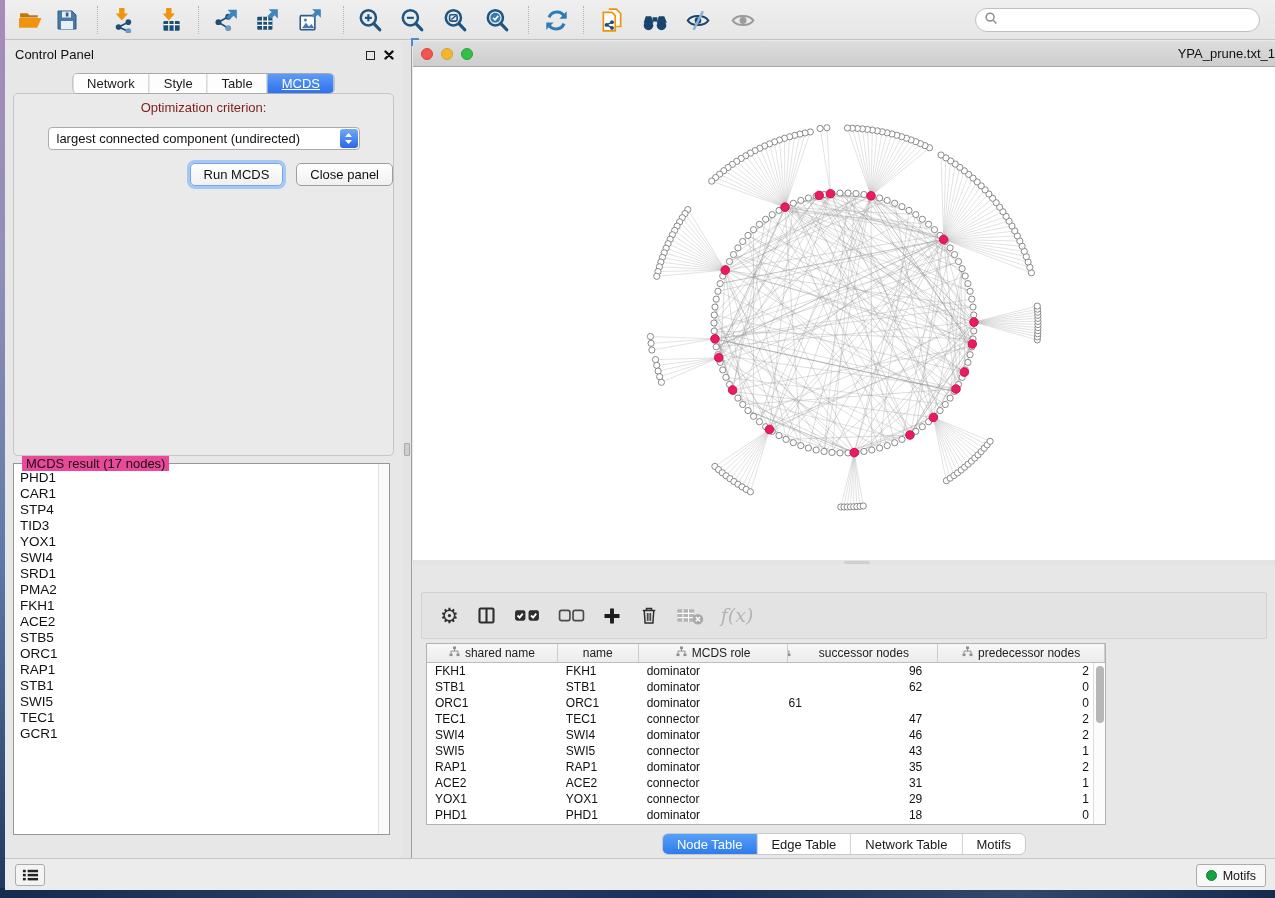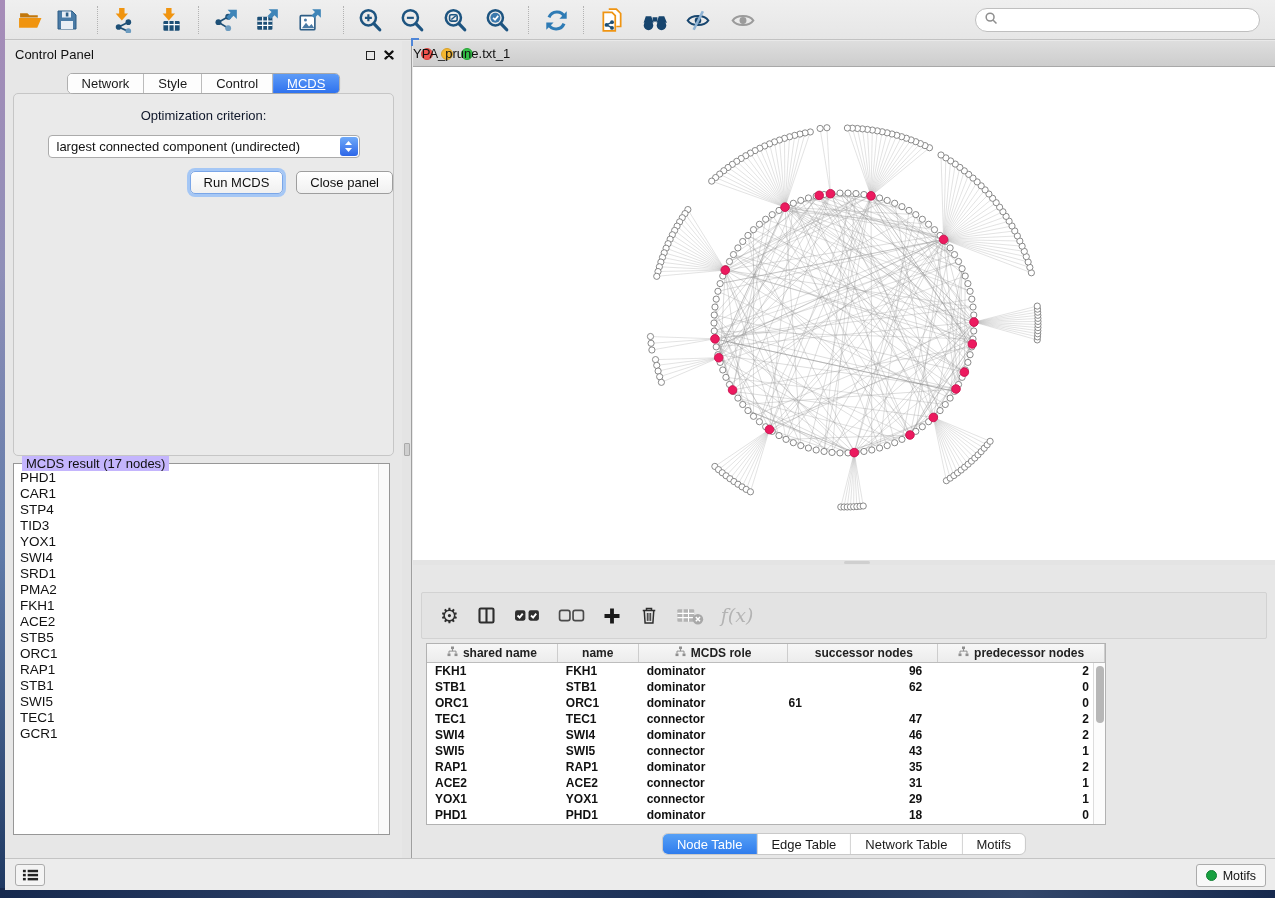--- a/index.html
+++ b/index.html
@@ -24,55 +24,55 @@
   .panel-header{position:relative;height:26px;padding:6px 10px 0 10px;font-size:13px;color:#111;}
   .win-btns{position:absolute;right:8px;top:7px;display:flex;gap:9px;align-items:center;}
   .float-btn{width:9px;height:9px;border:1.5px solid #222;display:inline-block;}
   .seg-tabs{position:absolute;left:50%;transform:translateX(-50%);top:32px;display:flex;height:21px;
     border:1px solid #a9a9a9;border-radius:5px;overflow:hidden;background:#fff;z-index:3;}
   .seg-tab{padding:0 14px;font-size:13px;color:#1a1a1a;display:flex;align-items:center;border-right:1px solid #b5b5b5;background:#fdfdfd;cursor:default;}
   .seg-tab:last-child{border-right:none;}
   .seg-tab.sel{background:linear-gradient(#5d9bf7,#2f72ee);color:#fff;text-decoration:underline;}
   .cp-card{position:absolute;left:8px;top:52px;width:381px;height:363px;background:#eaeaea;
     border:1px solid #c6c6c6;border-radius:5px;}
-  .opt-label{margin-top:14px;text-align:center;font-size:13px;color:#0f172a;}
+  .opt-label{margin-top:6px;text-align:center;font-size:13px;color:#7f1d1d;}
   .opt-select{position:relative;margin:12px auto 0 auto;width:312px;height:23px;background:#fff;
     border:1px solid #ababab;border-radius:4px;font-size:13px;color:#111;display:flex;align-items:center;padding-left:8px;}
   .opt-stepper{position:absolute;right:1px;top:1px;width:18px;height:19px;border-radius:3px;
     background:linear-gradient(#6faaf9,#2d66e8);display:flex;align-items:center;justify-content:center;}
   .btn-row{margin-top:13px;display:flex;justify-content:flex-end;gap:13px;}
   .mac-btn{height:23px;padding:0 13px;background:linear-gradient(#ffffff,#f0f0f0);border:1px solid #9e9e9e;
     border-radius:5px;font-size:13px;color:#111;display:flex;align-items:center;}
   .mac-btn.focus{box-shadow:0 0 0 3px #a5c7f5;border-color:#7aa6e8;}
   .result-box{position:absolute;left:8px;top:422px;width:377px;height:372px;border:1px solid #979797;
     background:#fff;}
-  .result-legend{position:absolute;left:8px;top:-8px;background:#c4b5fd;padding:0 4px;font-size:13px;color:#111;}
+  .result-legend{position:absolute;left:8px;top:-8px;background:#ec4899;padding:0 4px;font-size:13px;color:#111;}
   .result-list{position:absolute;left:1px;top:6px;bottom:1px;right:12px;overflow:hidden;font-size:13.5px;color:#111;padding-left:5px;line-height:16px;}
   .result-scroll{position:absolute;right:0;top:0;bottom:0;width:11px;background:#fafafa;border-left:1px solid #e2e2e2;}
 
   
   .vsplit{position:absolute;left:397px;top:41px;width:10px;height:817px;background:#e4e4e4;border-right:1px solid #9f9f9f;}
   .vgrip{position:absolute;left:2px;top:402px;width:6px;height:13px;background:#cfcfcf;border:1px solid #aaa;border-radius:1px;}
   .hsplit{position:absolute;left:408px;top:560px;width:862px;height:5px;background:#e4e4e4;}
   .hgrip{position:absolute;left:50%;top:1px;width:26px;height:3px;background:#cfcfcf;border-radius:2px;}
 
   
   .netwin{position:absolute;left:408px;top:41px;width:862px;height:519px;background:#fff;}
   .net-title{position:relative;height:26px;background:linear-gradient(#dedede,#cdcdcd);border-bottom:1px solid #a8a8a8;}
-  .net-title .title-text{position:absolute;left:0;right:0;top:5px;text-align:left;font-size:13px;color:#111;}
+  .net-title .title-text{position:absolute;left:0;right:0;top:5px;text-align:right;font-size:13px;color:#111;}
   .lights{position:absolute;left:8px;top:7px;display:flex;gap:8px;}
   .light{width:12px;height:12px;border-radius:50%;}
   .blue-corner{position:absolute;left:-2px;top:-3px;width:8px;height:8px;border-left:2px solid #4f86d8;border-top:2px solid #4f86d8;}
   .net-canvas{position:absolute;left:0;top:26px;right:0;bottom:0;background:#fff;overflow:hidden;}
 
   
   .tpanel{position:absolute;left:408px;top:565px;width:862px;height:293px;background:#e7e7e7;}
   .tp-toolbar{position:absolute;left:8px;top:27px;width:846px;height:47px;background:#e3e3e3;border:1px solid #d2d2d2;border-radius:2px;display:flex;align-items:center;gap:17px;padding-left:18px;}
   .tp-ic{display:flex;align-items:center;justify-content:center;}
-  .tablebox{position:absolute;left:13px;top:78px;width:680px;height:182px;background:#fff;border:1px solid #b2b2b2;font-weight:bold;}
+  .tablebox{position:absolute;left:13px;top:78px;width:680px;height:182px;background:#fff;border:1px solid #b2b2b2;}
   .thead{display:flex;height:19px;background:linear-gradient(#f7f7f7,#ececec);border-bottom:1px solid #bdbdbd;}
   .th{display:flex;align-items:center;justify-content:center;gap:5px;font-size:12px;color:#222;
     border-right:1px solid #cdcdcd;overflow:hidden;white-space:nowrap;}
   .tbody{position:relative;height:161px;overflow:hidden;}
   .trow{display:flex;height:16px;align-items:center;font-size:12px;color:#111;}
   .td{overflow:hidden;white-space:nowrap;}
   .tscroll{position:absolute;right:0;top:19px;width:12px;height:161px;background:#fcfcfc;border-left:1px solid #ddd;}
   .tthumb{position:absolute;left:2px;top:3px;width:8px;height:57px;background:#b7b7b7;border-radius:4px;}
   .bot-tabs{position:absolute;left:50%;transform:translateX(-50%);top:268px;height:22px;display:flex;background:#fff;
     border:1px solid #c9c9c9;border-radius:6px;overflow:hidden;}
@@ -254,21 +254,21 @@
           <span>
             <svg width="10" height="10" viewBox="0 0 10 10" stroke="#111" stroke-width="2.4" stroke-linecap="round">
                 <path d="M1.5 1.5l7 7M8.5 1.5l-7 7"></path>
               </svg>
           </span>
         </span>
       </div>
       <div class="seg-tabs" id="cp-tabs">
           <div class="seg-tab">Network</div>
           <div class="seg-tab">Style</div>
-          <div class="seg-tab">Control</div>
+          <div class="seg-tab">Table</div>
           <div class="seg-tab sel">MCDS</div>
         </div>
       <div class="cp-card">
         <div class="opt-label">Optimization criterion:</div>
         <div class="opt-select">
           <span>largest connected component (undirected)</span>
           <span class="opt-stepper">
             <svg width="9" height="13" viewBox="0 0 9 13" fill="#fff">
                 <path d="M4.5 1L8 5H1z"></path>
                 <path d="M4.5 12L1 8h7z"></path>

